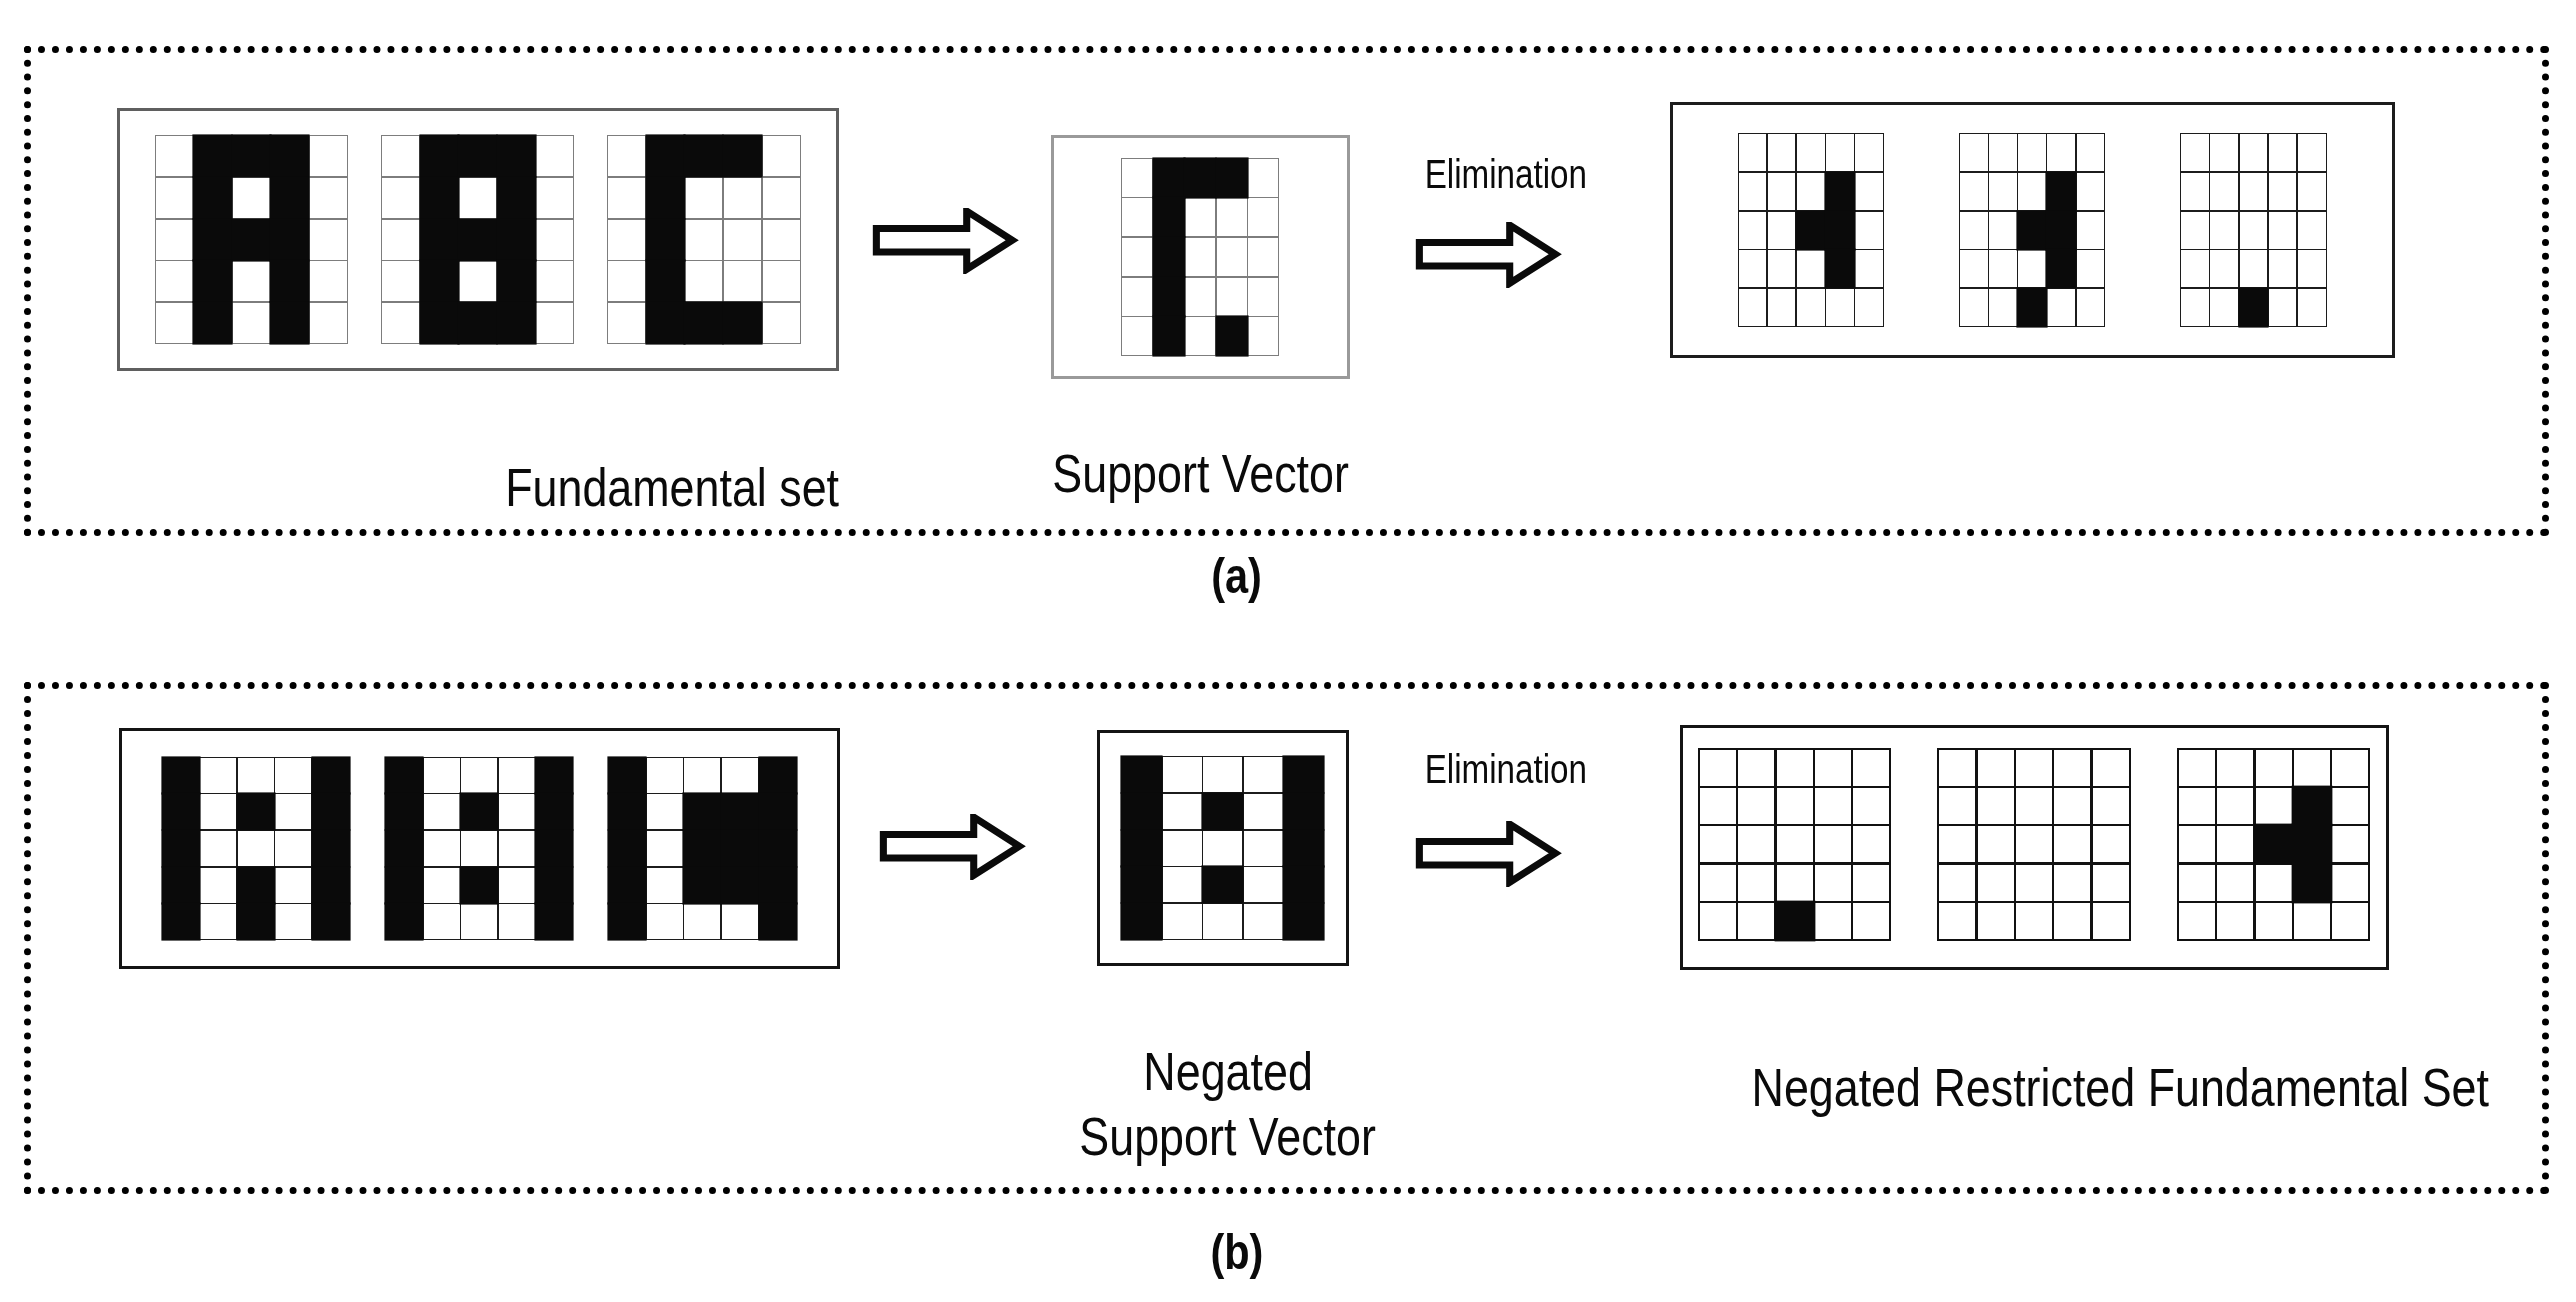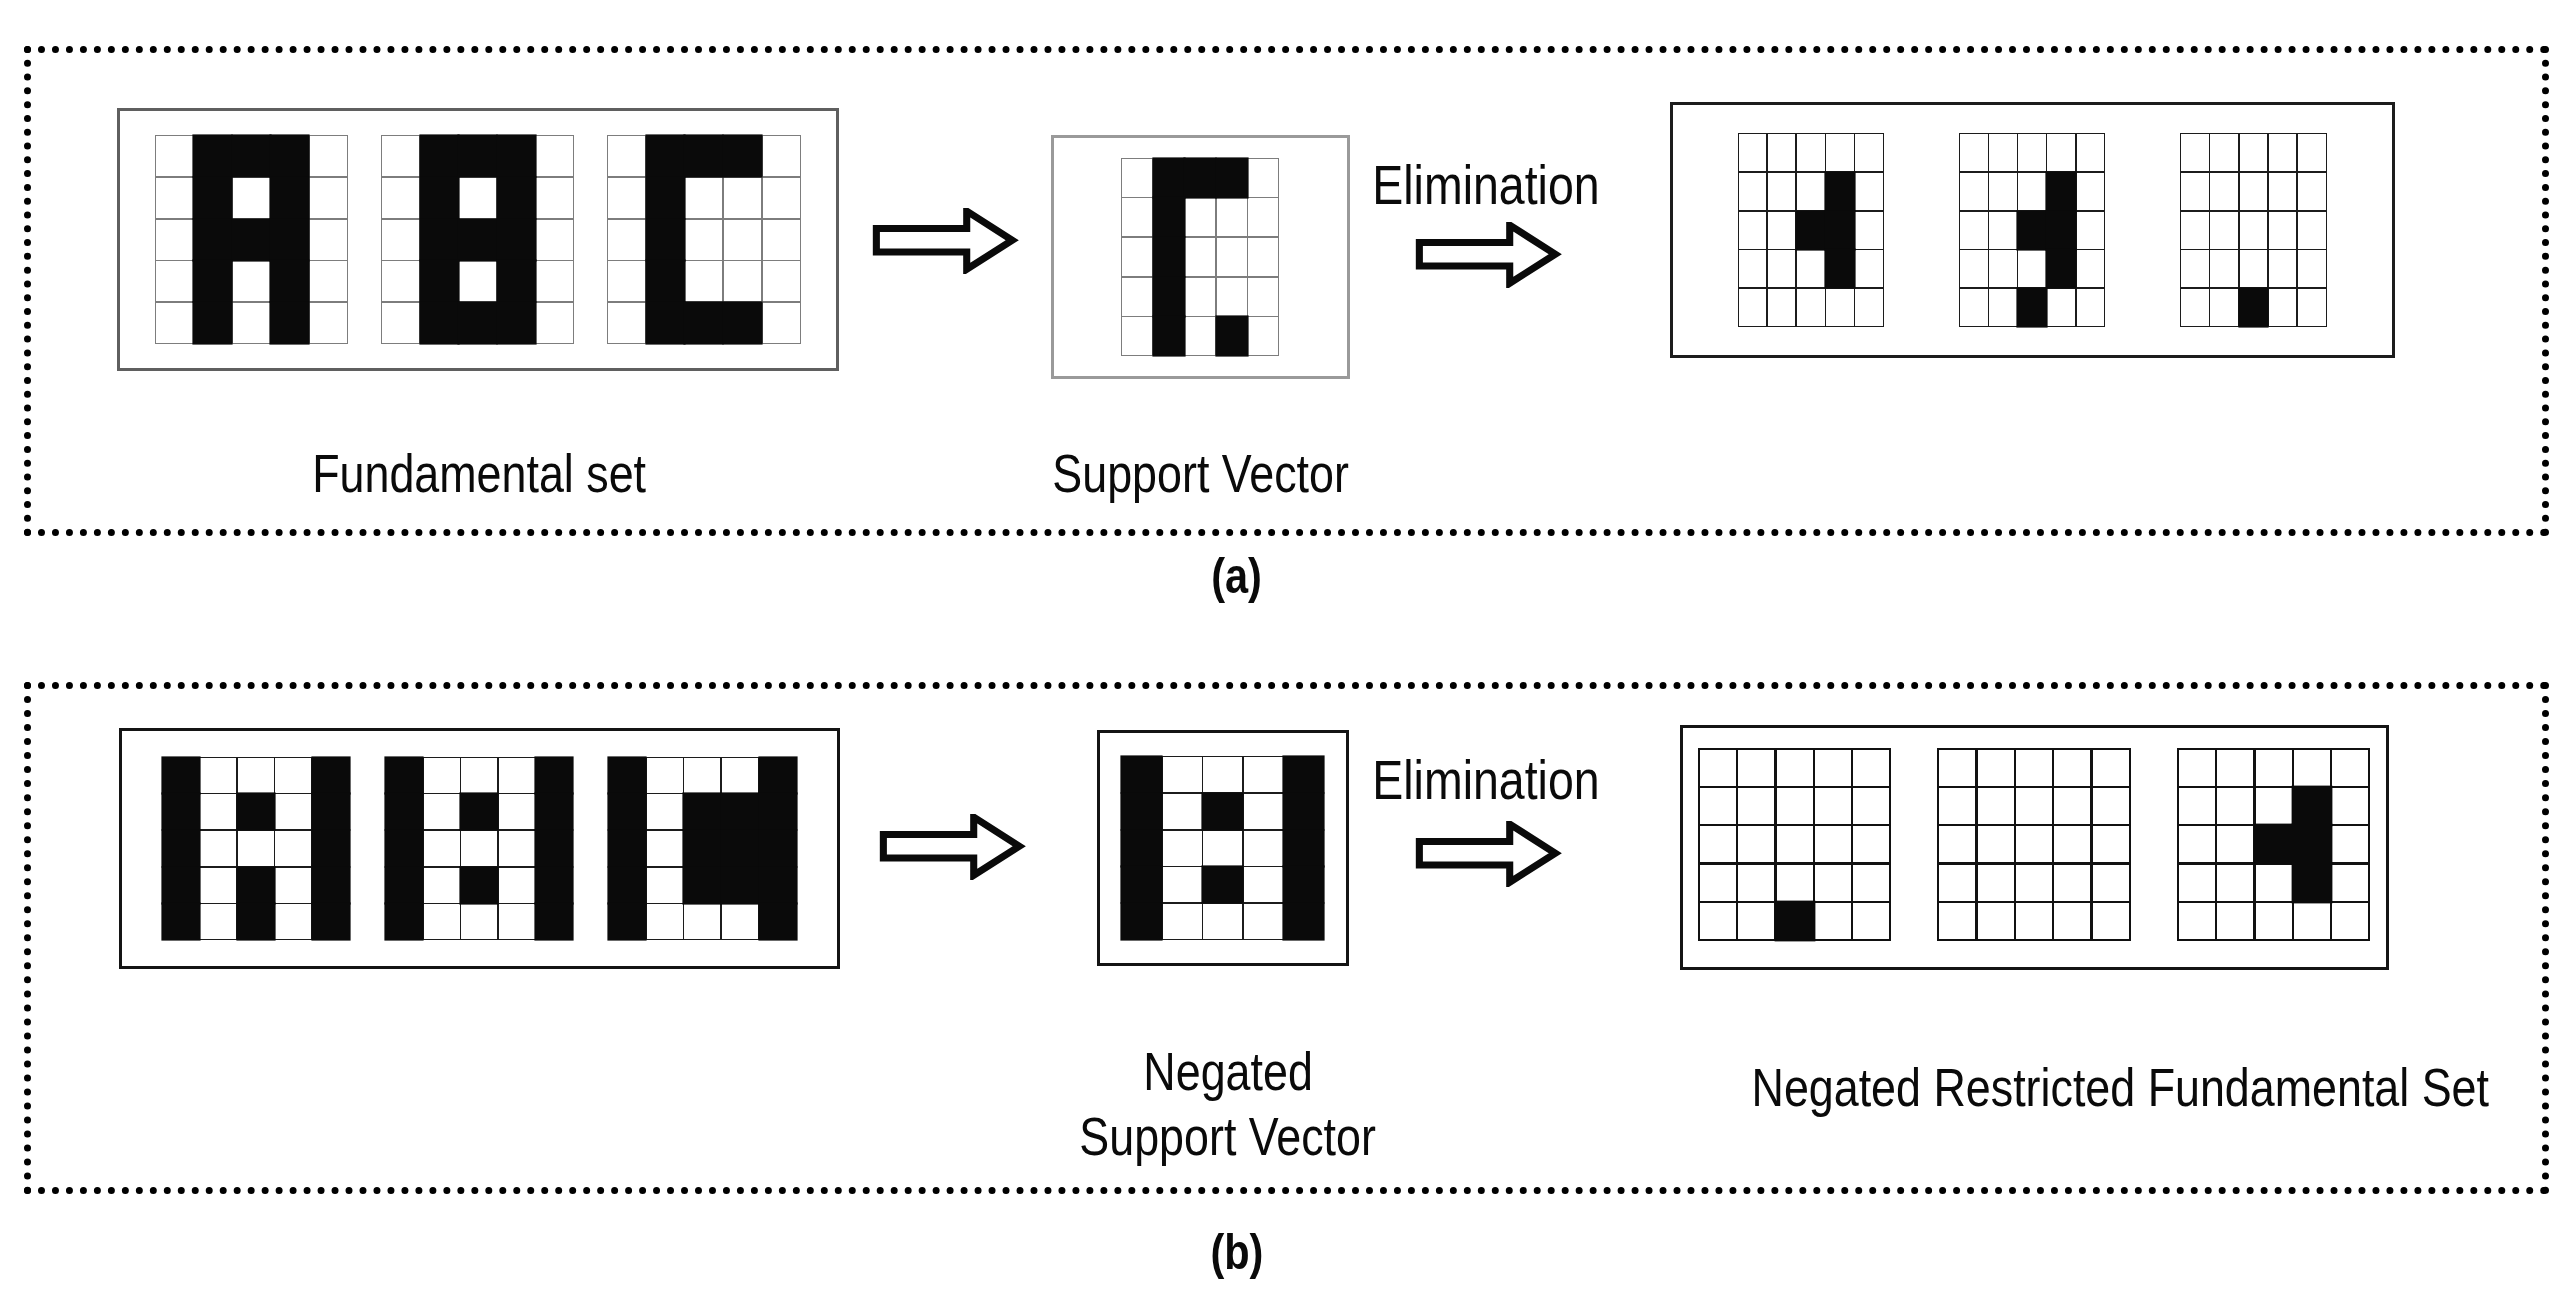--- a/index.html
+++ b/index.html
@@ -67,37 +67,37 @@
     line-height: 1.2;
     color: #0a0a0a;
     white-space: nowrap;
   }
   .cond {
     display: inline-block;
     transform: scaleX(0.83);
     transform-origin: 50% 50%;
     white-space: nowrap;
   }
-  .elim-label { position: absolute; font-size: 56px; white-space: nowrap; }
+  .elim-label { position: absolute; text-align: center; font-size: 40px; white-space: nowrap; }
 
   .tag {
     position: absolute;
     left: 0;
     width: 2474px;
     text-align: center;
     font-size: 50px;
     font-weight: bold;
   }
   #tag-a { top: 547px; }
   #tag-b { top: 1223px; }
 
   .arrow { position: absolute; width: 147px; height: 66px; }
 
   
-  .cap-fs-a  { left: 55px;   top: 388px; width: 788px; }
+  .cap-fs-a  { left: 55px;   top: 402px; width: 788px; text-align: right; }
   .cap-sv-a  { left: 902px; top: 388px; width: 536px; }
   .cap-rfs-a { left: 1619px; top: 388px; width: 914px; }
   .elim-a    { left: 1318px; top: 99px; width: 315px; }
   .arrow-1a  { left: 841px; top: 155px; }
   .arrow-2a  { left: 1384px; top: 169px; }
   
   .cap-fs-b  { left: 57px;   top: 351px; width: 788px; }
   .cap-sv-b  { left: 1000px; top: 350px; width: 394px; text-decoration: underline; }
   .cap-rfs-b { left: 1633px; top: 366px; width: 914px; }
   .elim-b    { left: 1318px; top: 58px;  width: 315px; }

